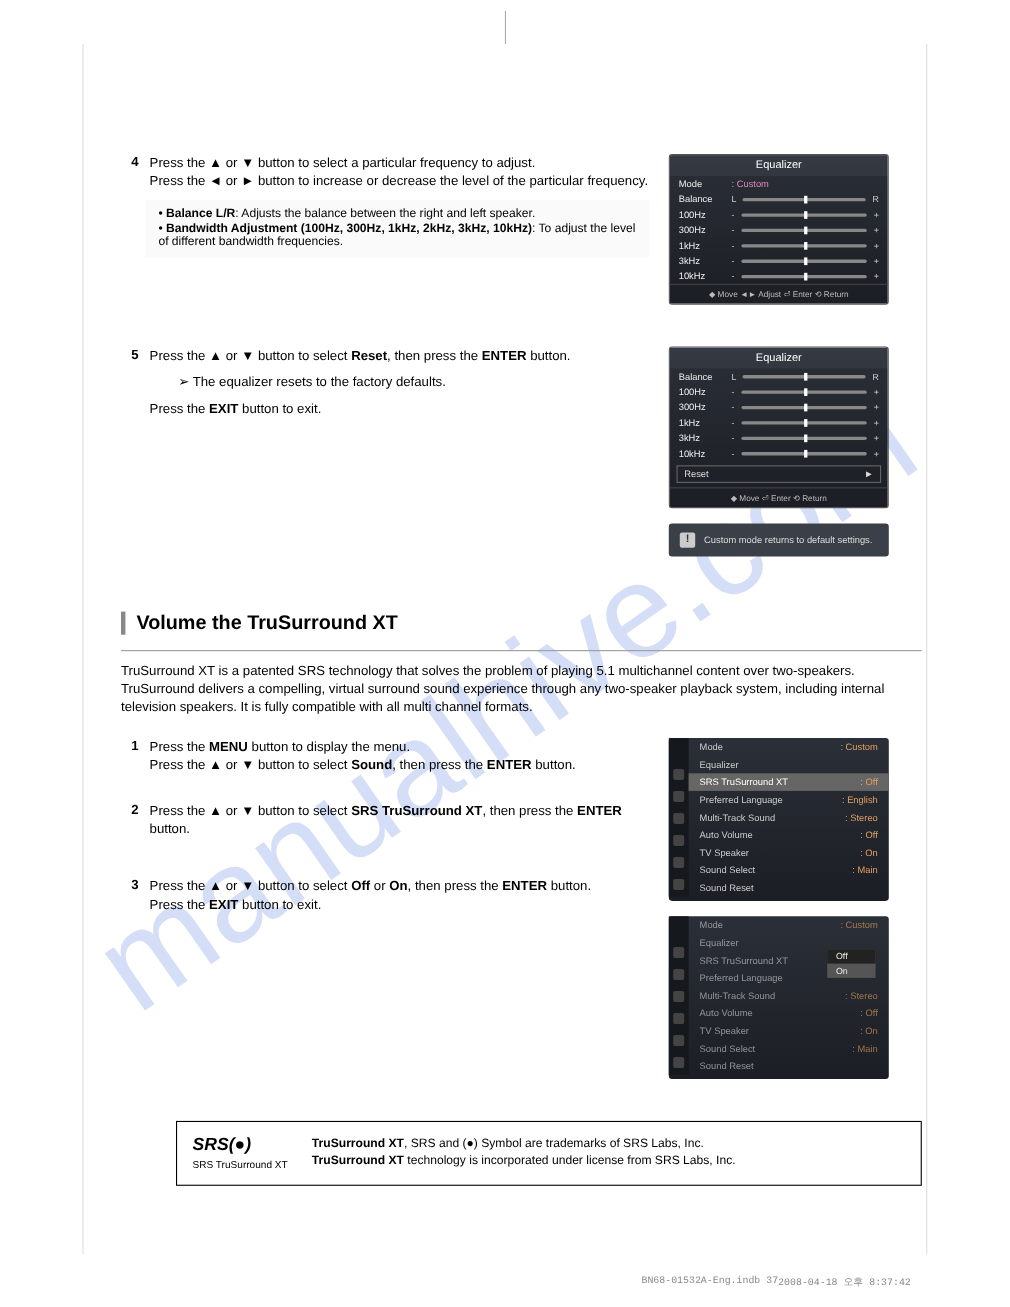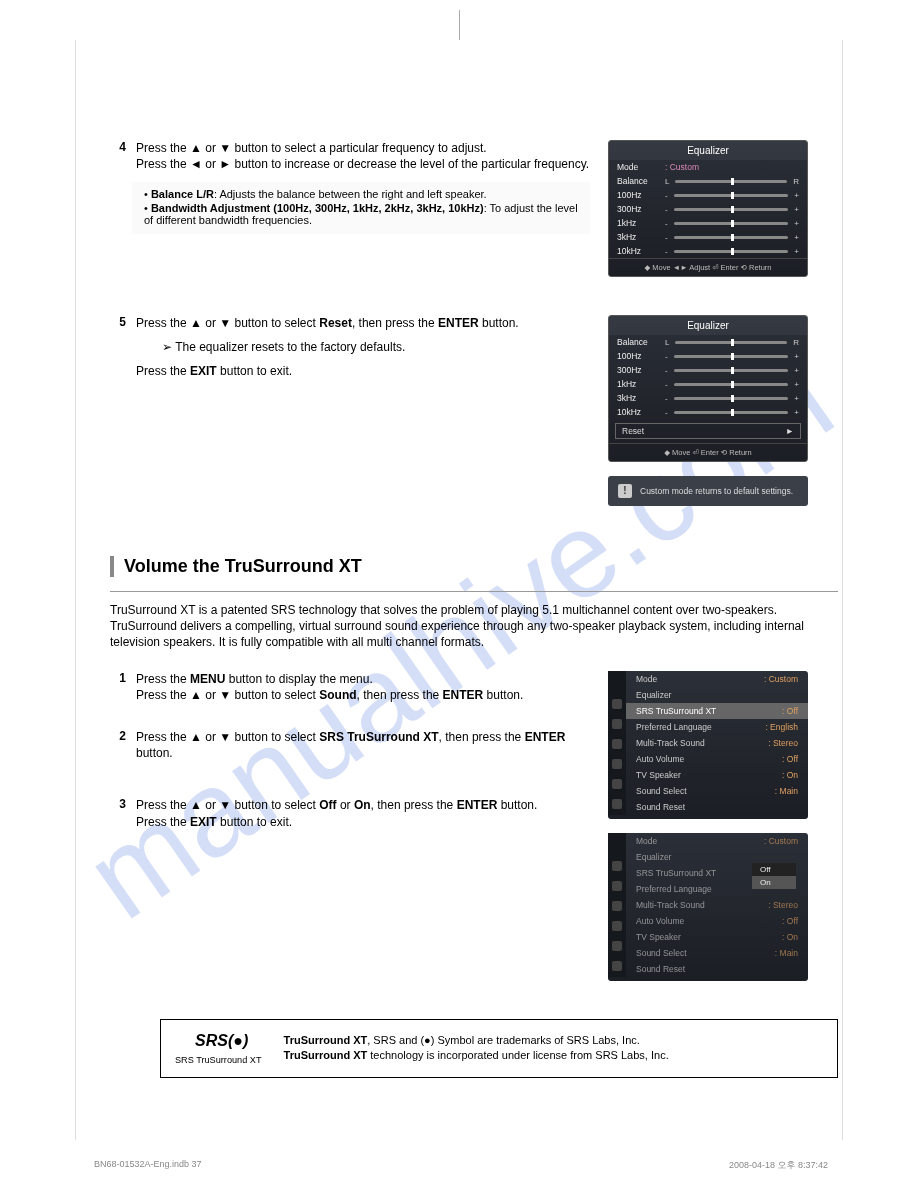--- a/index.html
+++ b/index.html
@@ -47,24 +47,24 @@
   .osd-menu .mrow.sel { background:#666; color:#fff; }
   .osd-menu .mrow .mv { color:#e0a060; }
   .osd-sidebar { display:flex; }
   .osd-side { width:18px; background:#15181d; display:flex; flex-direction:column; align-items:center; padding-top:28px; gap:10px; font-size:8px; color:#888; }
   .osd-side div { width:10px; height:10px; background:#444; border-radius:2px; }
   .osd-popup { position:relative; margin:0 6px 0 0; background:#555; font-size:8px; }
   .popup-item { padding:2px 8px; color:#eee; }
   .popup-item.sel { background:#222; }
   
   .tm-box { border:1px solid #000; margin:24px 0 0 50px; padding:10px 14px; display:flex; gap:22px; align-items:center; font-size:11px; line-height:1.4; }
-  .srs-logo { font-weight:900; font-size:16px; font-style:italic;margin-left:20px; }
+  .srs-logo { font-weight:900; font-size:16px; font-style:italic; }
   .page-num { text-align:center; margin-top:40px; }
   .page-num span { display:inline-block; background:#cfcfcf; padding:3px 12px; border-radius:10px; font-size:10px; font-weight:bold; border:1px solid #aaa; }
-  .footer-meta { position:absolute; bottom:16px; left:94px; right:90px; display:flex; justify-content:space-between; font-size:9px; color:#888; }
+  .footer-meta { position:absolute; bottom:16px; left:94px; right:90px; display:flex; justify-content:flex-end; font-size:9px; color:#888;font-family:Liberation Mono, monospace; }
   .tri-up::before { content:"▲"; }
   .tri-dn::before { content:"▼"; }
   .tri-l::before  { content:"◄"; }
   .tri-r::before  { content:"►"; }
 </style>
 </head>
 <body>
 
 <div class="crop-t"></div>
 <div class="crop-l"></div>

